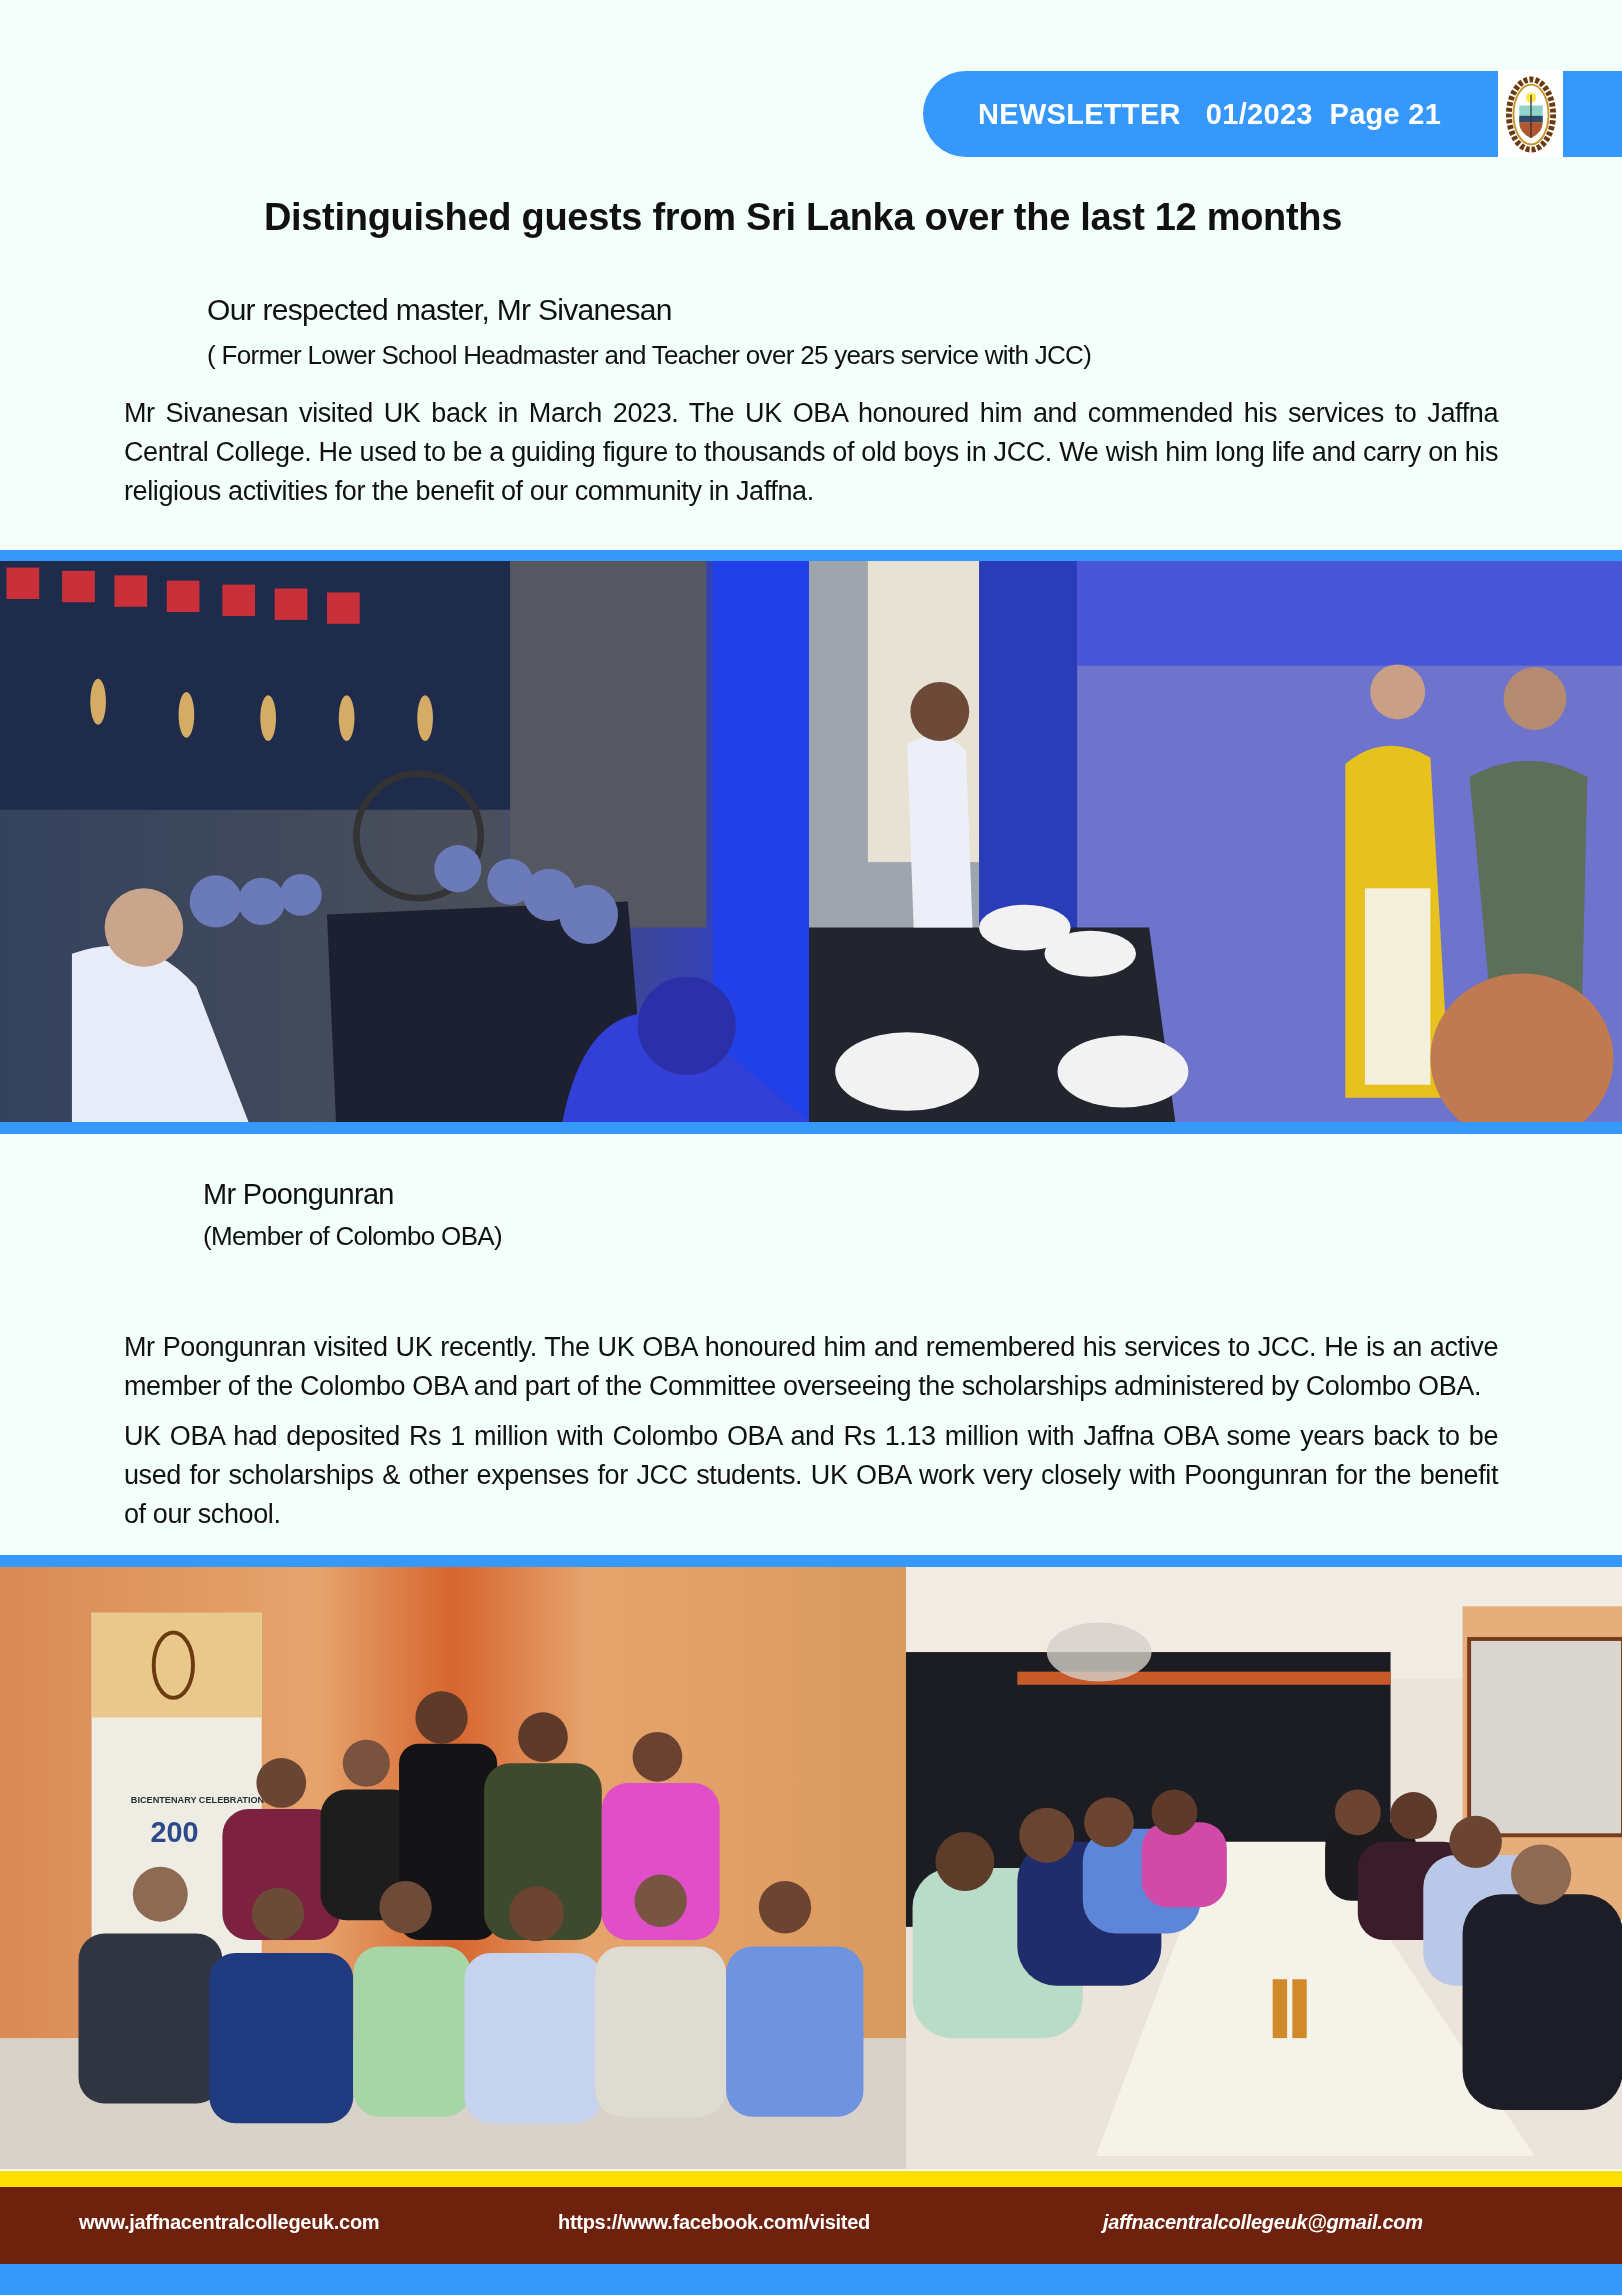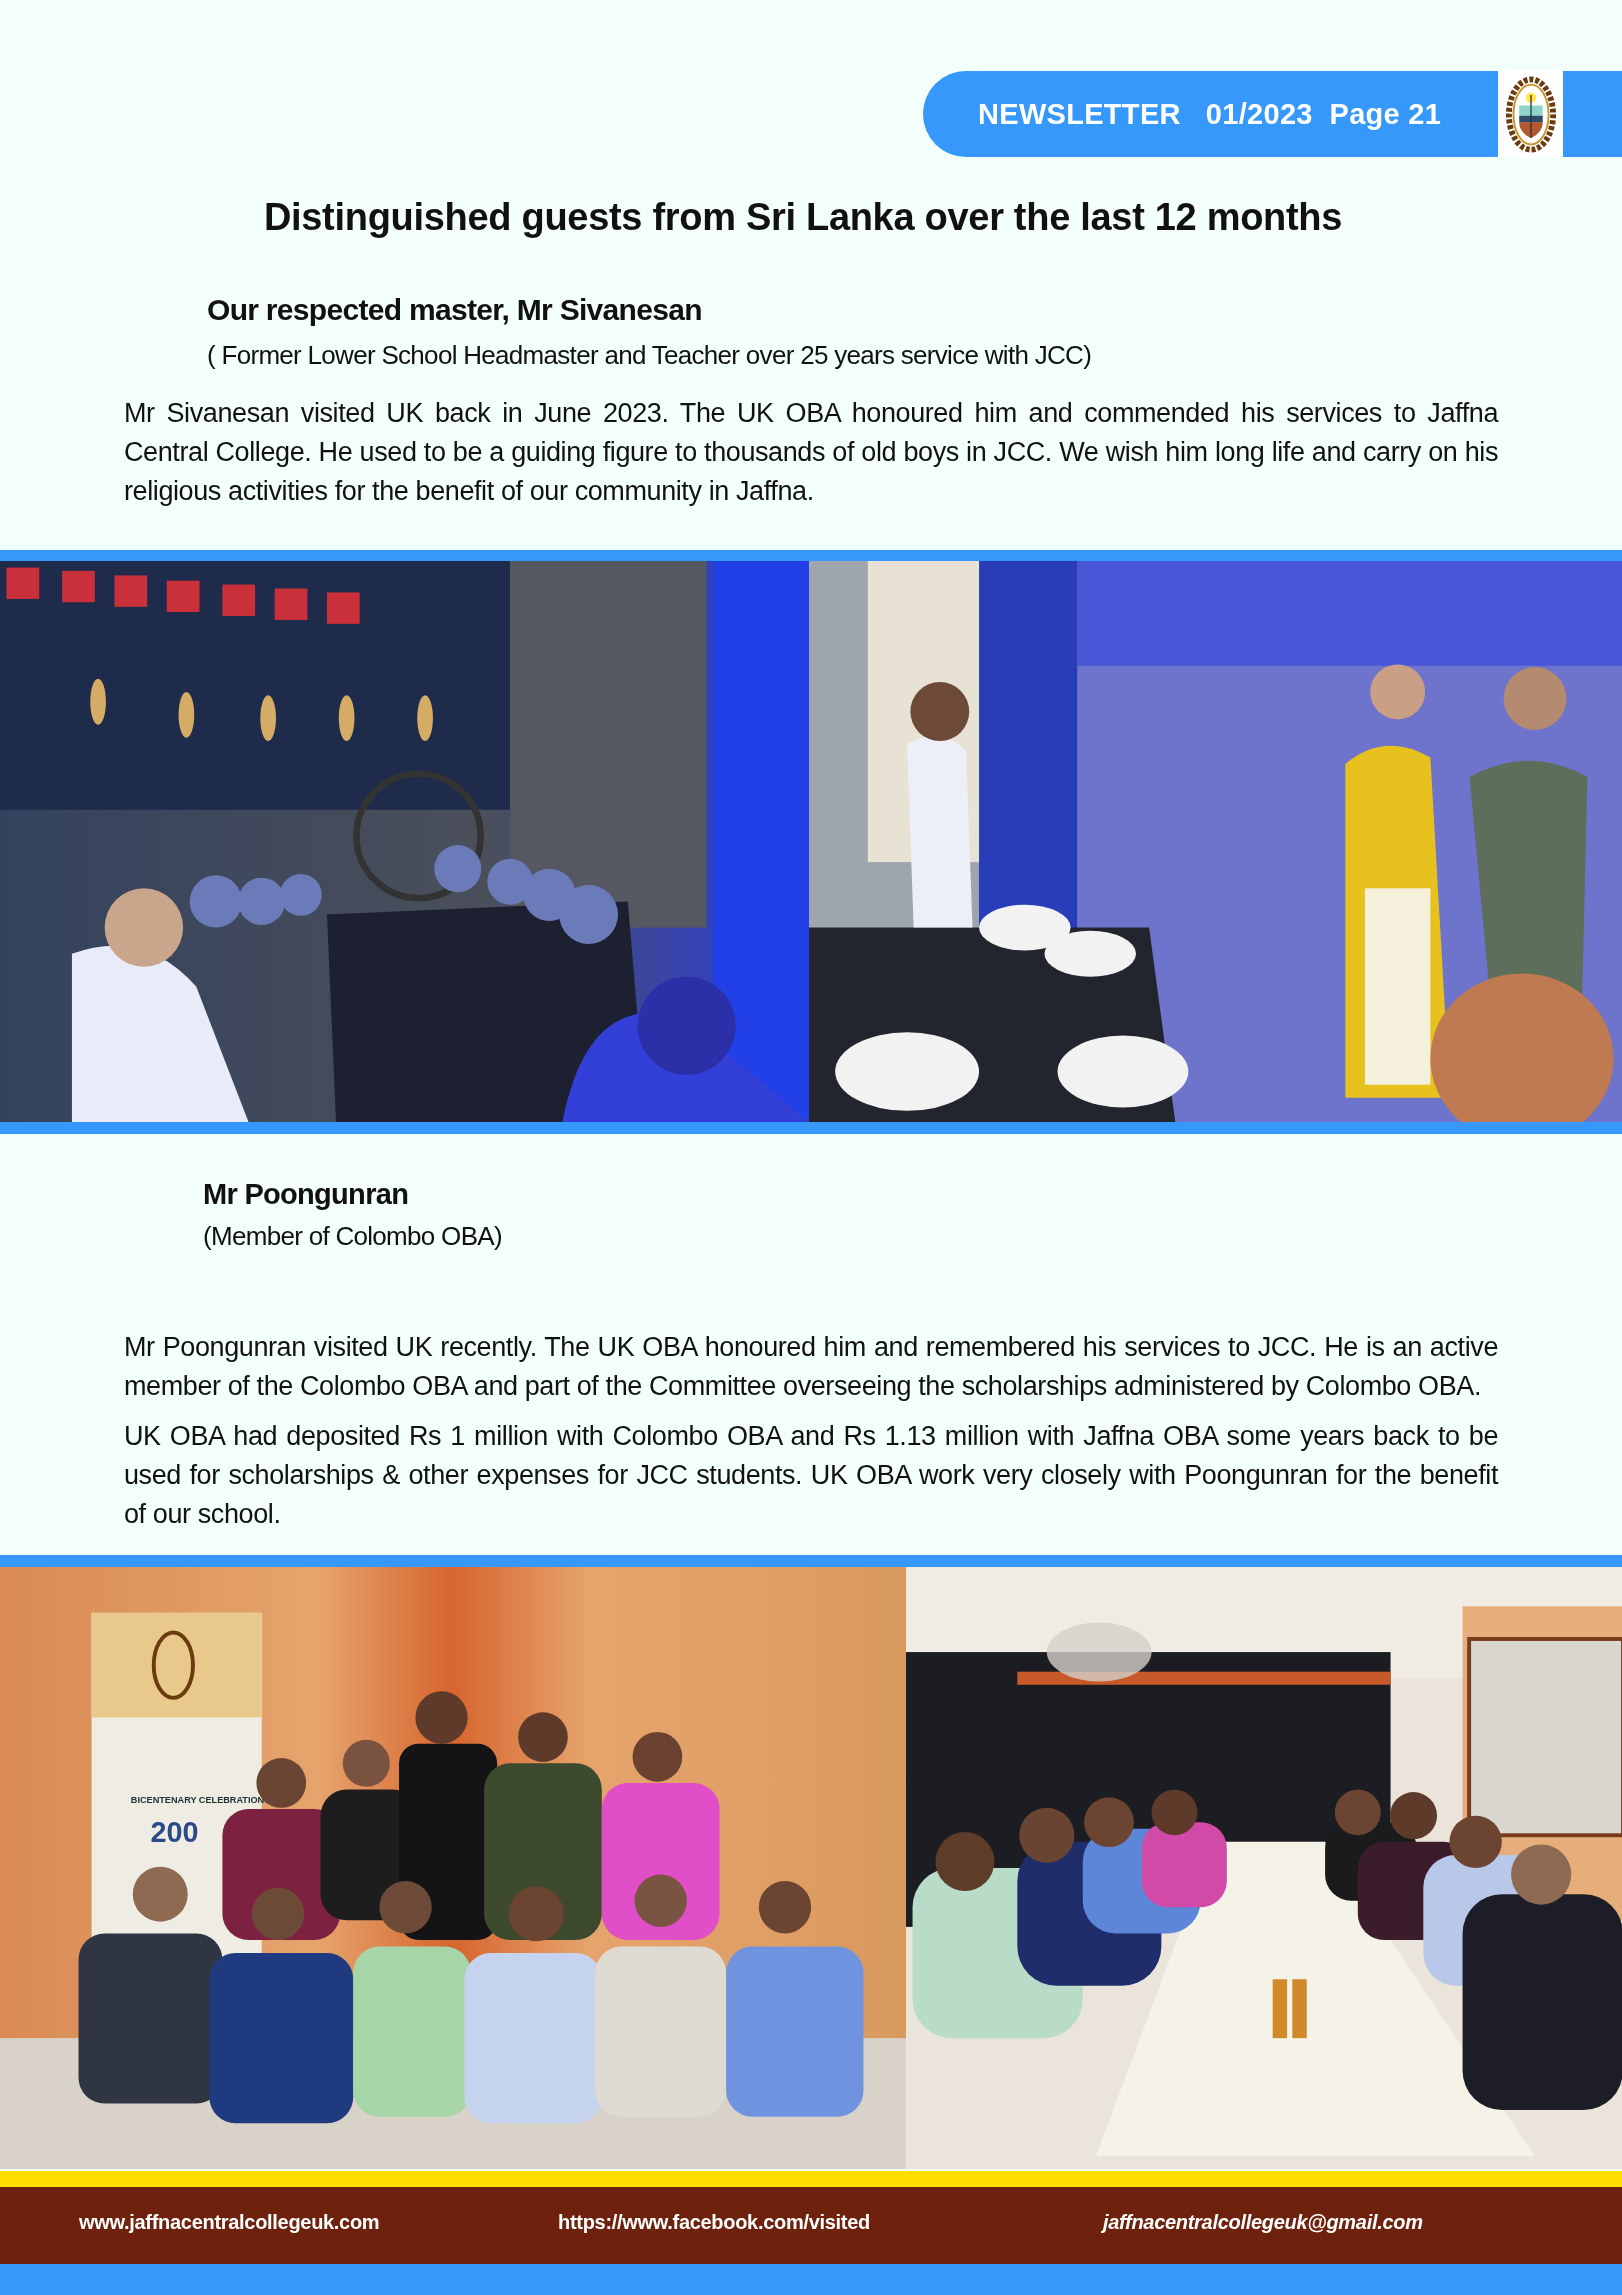--- a/index.html
+++ b/index.html
@@ -23,21 +23,21 @@
   }
   .hdr-logo {
     left: 1498px; top: 70px; width: 65px; height: 88px; background: #fff;
     display: flex; align-items: center; justify-content: center;
   }
 
   .title {
     left: 0; width: 1606px; top: 196px; text-align: center;
     font-weight: bold; font-size: 38px; letter-spacing: -0.3px;
   }
-  .sub-bold { font-weight: bold; font-size: 30px; letter-spacing: -0.7px; }
+  .sub-bold { font-weight: normal; font-size: 30px; letter-spacing: -0.7px; }
   .sub-reg { font-size: 26px; letter-spacing: -0.7px; }
   .body-p {
     left: 124px; width: 1374px; font-size: 27px; line-height: 39px;
     text-align: justify; letter-spacing: -0.4px;
   }
 
   .band { left: 0; width: 1623px; background: #3598fa; }
   .photo { overflow: hidden; }
   .photo svg { display: block; width: 100%; height: 100%; }
 
@@ -64,21 +64,21 @@
     <rect x="22" y="62" width="36" height="10" fill="#2f4a6b"></rect>
     <path d="M22 72 H58 Q58 88 40 96 Q22 88 22 72 Z" fill="#b2562e"></path>
     <line x1="40" y1="30" x2="40" y2="96" stroke="#333" stroke-width="2"></line>
   </svg>
 </div>
 
 <div class="abs title">Distinguished guests from Sri Lanka over the last 12 months</div>
 
 <div class="abs sub-bold" style="left:207px; top:293px;">Our respected master, Mr  Sivanesan</div>
 <div class="abs sub-reg" style="left:207px; top:340px;">( Former Lower School Headmaster and Teacher over 25 years service with JCC)</div>
-<div class="abs body-p" style="top:394px;">Mr Sivanesan visited UK back in June 2023. The UK OBA honoured him and commended his services to Jaffna Central College. He used to be a guiding figure to thousands of old boys in JCC. We wish him long life and carry on his religious activities for the benefit of our community in Jaffna.</div>
+<div class="abs body-p" style="top:394px;">Mr Sivanesan visited UK back in March 2023. The UK OBA honoured him and commended his services to Jaffna Central College. He used to be a guiding figure to thousands of old boys in JCC. We wish him long life and carry on his religious activities for the benefit of our community in Jaffna.</div>
 
 <div class="abs band" style="top:550px; height:11px;"></div>
 
 <div class="abs photo" style="left:0; top:561px; width:809px; height:561px;">
   <svg viewBox="0 0 1237 857" preserveAspectRatio="none">
     <defs>
       <linearGradient id="p1bg" x1="0" y1="0" x2="1" y2="0">
         <stop offset="0" stop-color="#34425e"></stop>
           <stop offset="0.6" stop-color="#4a4f5a"></stop>
           <stop offset="1" stop-color="#2b3be0"></stop>

